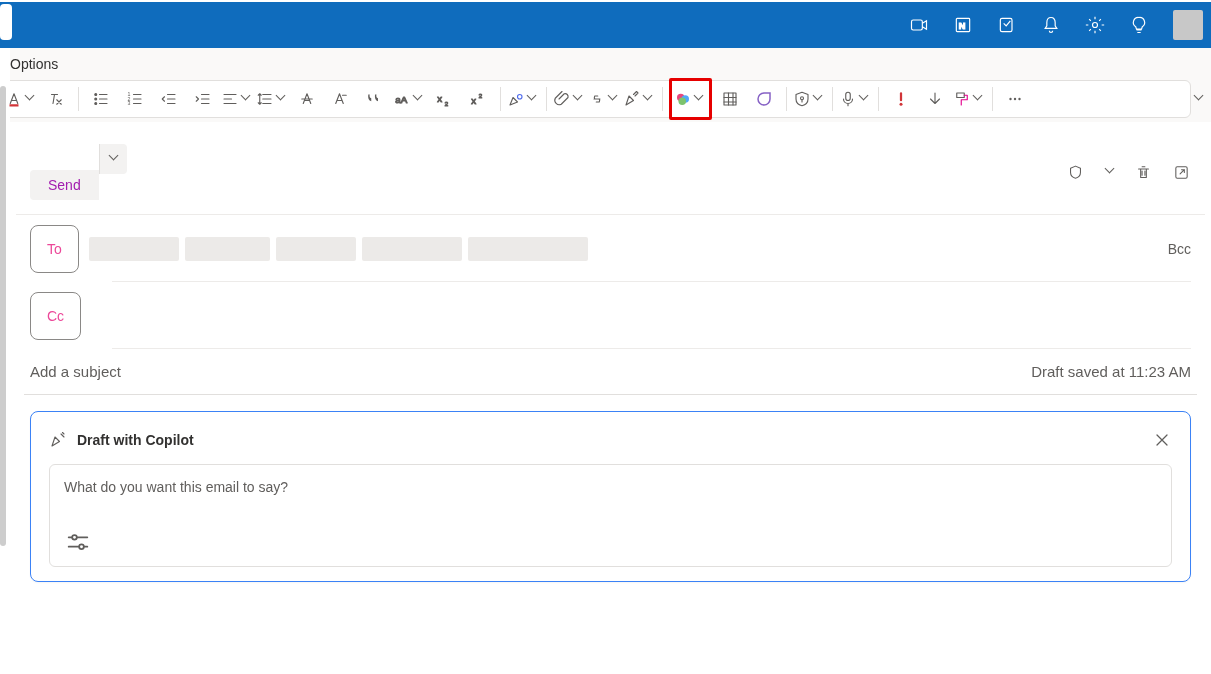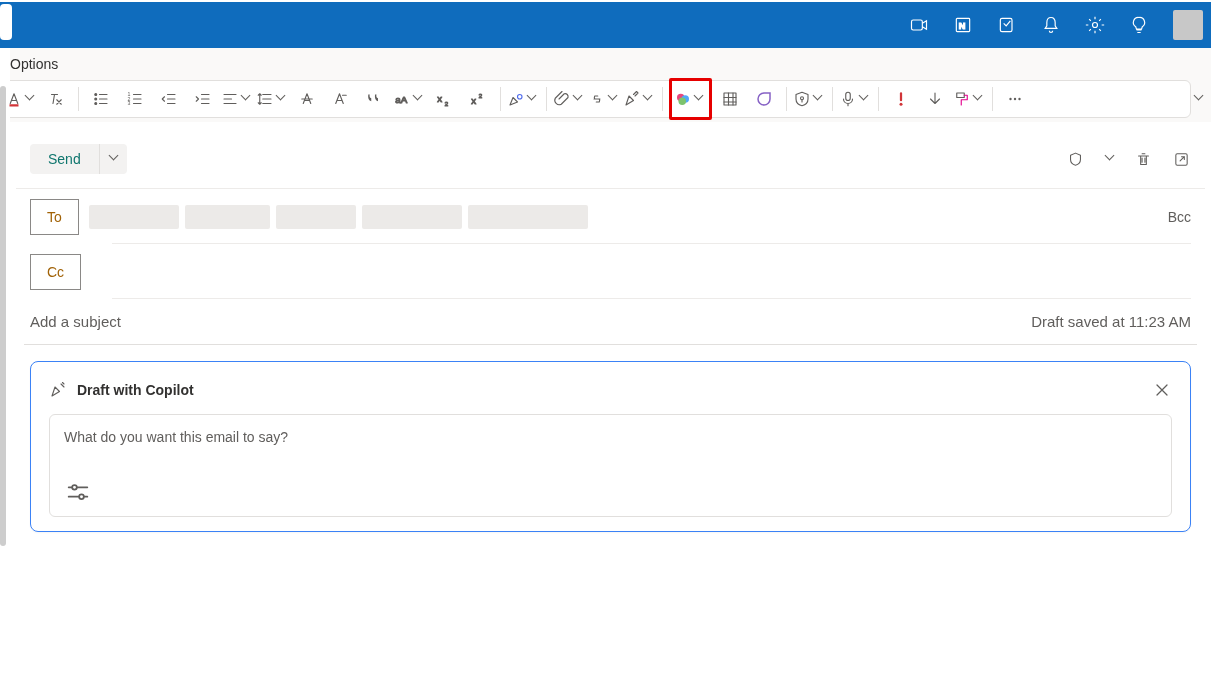--- a/index.html
+++ b/index.html
@@ -20,29 +20,29 @@
 .tbutton svg { width: 18px; height: 18px; }
 .tbutton.split { padding-right: 2px; }
 .chev { width: 10px; height: 10px; margin-left: 3px; }
 .chev::after { content: ""; display: block; width: 6px; height: 6px; border-right: 1px solid #605e5c; border-bottom: 1px solid #605e5c; transform: rotate(45deg); margin-top: -2px; }
 .sep { width: 1px; height: 24px; background: #e1dfdd; margin: 0 4px; }
 .highlight-red { border: 3px solid #e60000; border-radius: 2px; padding: 2px; }
 
 .compose { margin: 18px 6px 0 16px; display:flex; flex-direction:column; }
 .compose-header { display: flex; align-items: center; padding: 4px 14px 14px 14px; border-bottom: 1px solid #edebe9; }
 .send-group { display: flex; }
-.send-btn { background: #f3f2f1; color: #0f766e; border: none; border-radius: 4px 0 0 4px; height: 30px; padding: 0 18px; font-size: 14px; cursor: default; }
+.send-btn { background: #f3f2f1; color: #a21caf; border: none; border-radius: 4px 0 0 4px; height: 30px; padding: 0 18px; font-size: 14px; cursor: default; margin-top: 26px; }
 .send-drop { background: #f3f2f1; border: none; border-left: 1px solid #e1dfdd; border-radius: 0 4px 4px 0; height: 30px; width: 28px; display:flex; align-items:center; justify-content:center; cursor:pointer; }
 .send-drop .chev::after { border-color: #605e5c; }
 .header-right { margin-left: auto; display: flex; gap: 18px; align-items: center; color: #605e5c; }
 .header-right .hicon { width: 20px; height: 20px; cursor: pointer; display:flex; align-items:center; justify-content:center; }
 .header-right svg { width: 17px; height: 17px; }
 
 .recip-row { display: flex; align-items: center; padding: 10px 14px 0 14px; gap: 10px; min-height: 46px; }
-.recip-btn { border: 1px solid #8a8886; background:#fff; color: #a16207; height: 36px; padding: 0 16px; border-radius: 0; font-size: 14px; cursor:pointer; }
+.recip-btn { border: 1px solid #8a8886; background:#fff; color: #ec4899; height: 48px; padding: 0 16px; border-radius: 8px; font-size: 14px; cursor:pointer; }
 .recip-pills { display:flex; gap:6px; flex-wrap:wrap; flex:1; }
 .pill { height: 24px; width: 90px; background: #eceae8; border-radius:2px; }
 .bcc-link { margin-left:auto; color:#605e5c; cursor:pointer; font-size:14px; }
 .recip-underline { border-bottom: 1px solid #edebe9; margin: 8px 14px 0 96px; }
 
 .subject-row { display:flex; align-items:center; padding: 14px 14px 14px 14px; }
 .subject-input { flex:1; border:none; outline:none; font-size:15px; color:#323130; }
 .subject-input::placeholder { color:#605e5c; }
 .saved { color:#605e5c; font-size:15px; }
 .subject-border { border-bottom: 1px solid #e1dfdd; margin:0 8px; }

